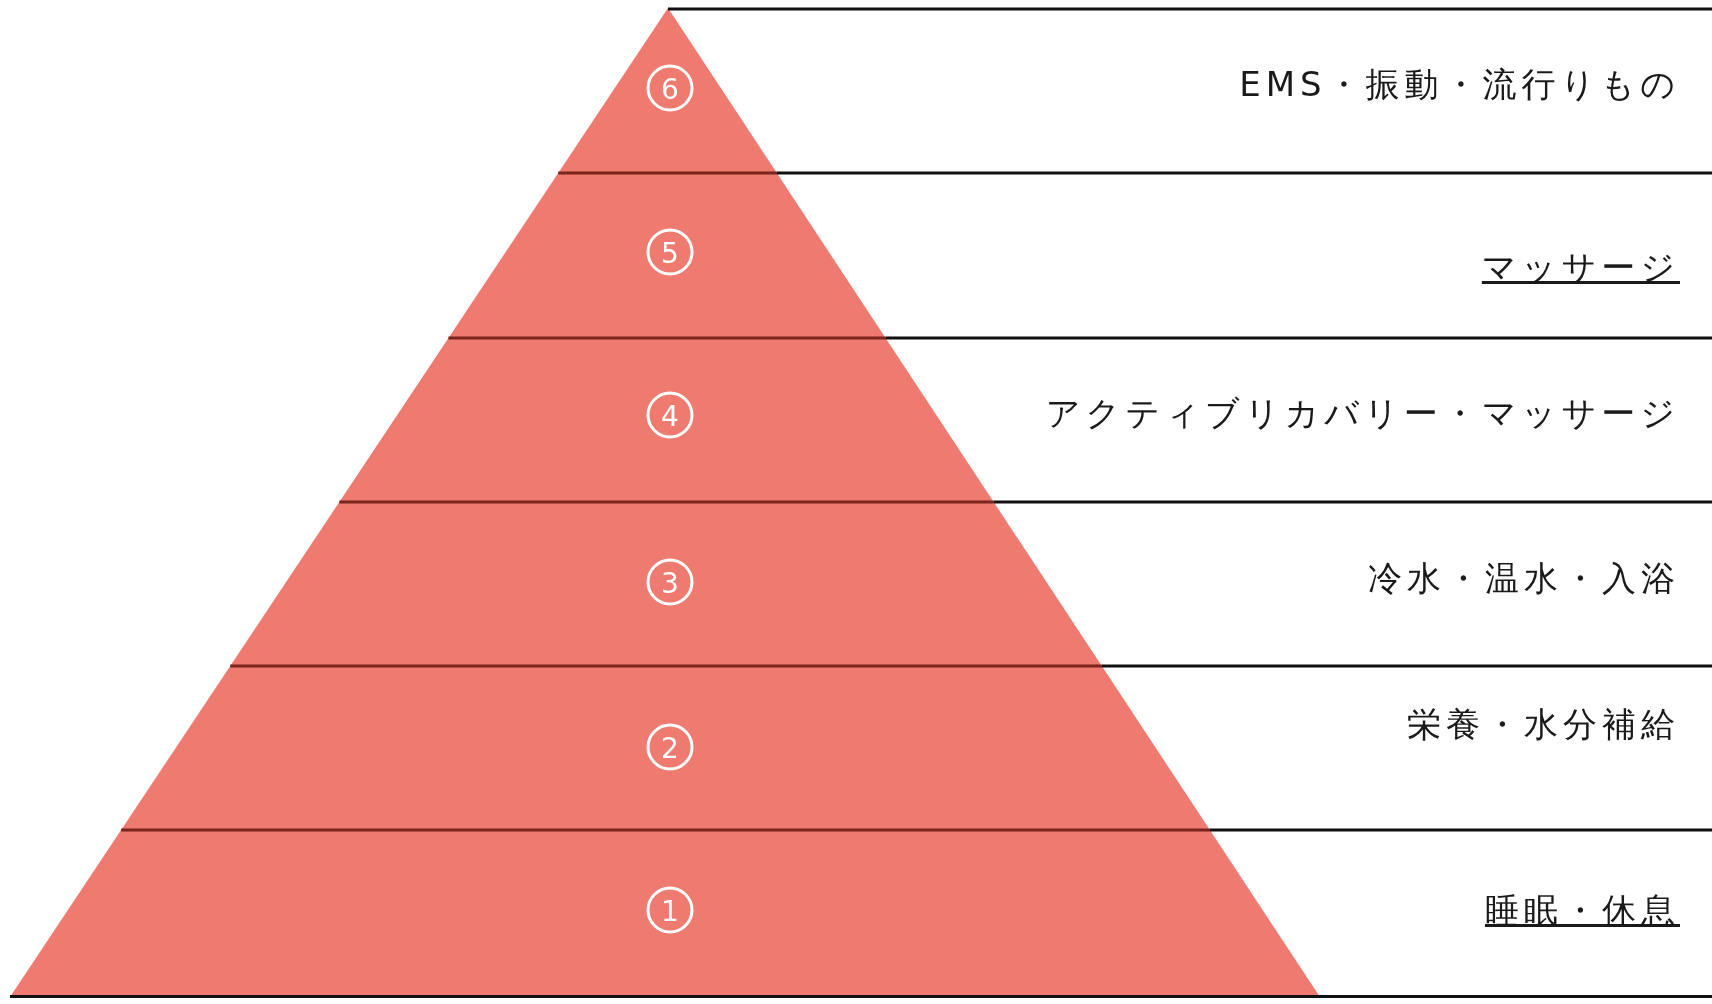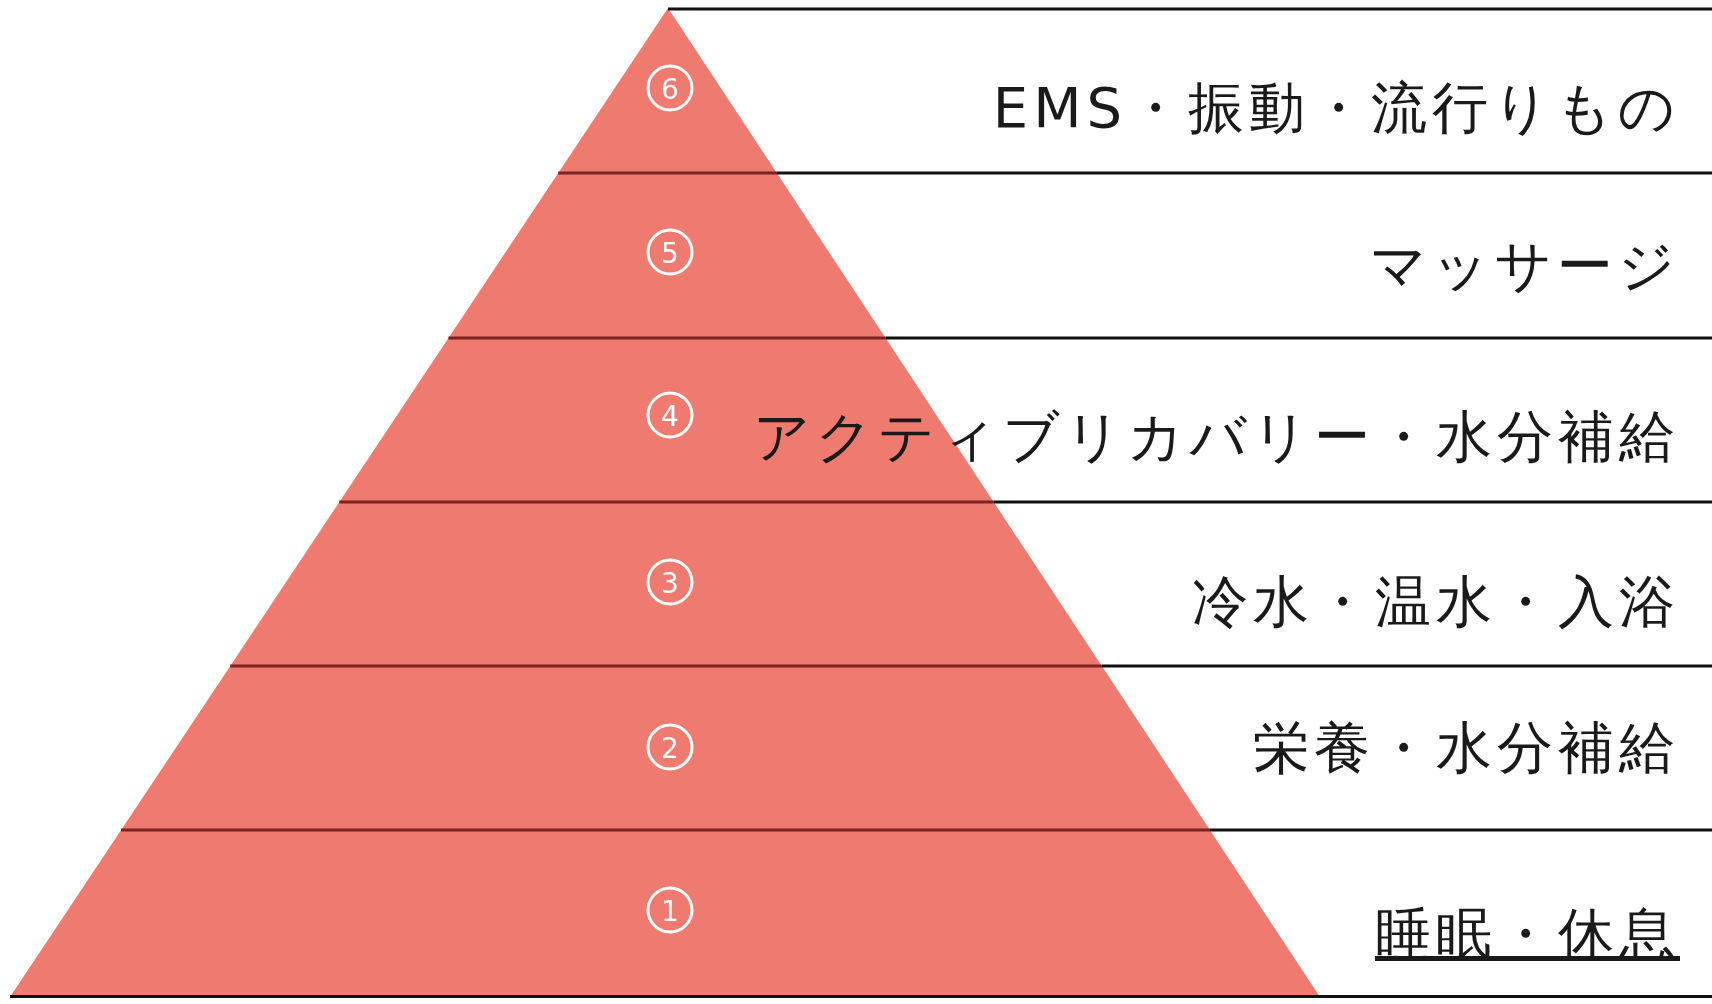--- a/index.html
+++ b/index.html
@@ -18,27 +18,26 @@
   #pyramid-svg {
     position: absolute;
     left: 0;
     top: 0;
   }
   .level-label {
     position: absolute;
     right: 32px;
     height: 64px;
     line-height: 64px;
-    font-size: 56px;
+    font-size: 34px;
     letter-spacing: 5px;
     color: #1a1a1a;
     white-space: nowrap;
     text-align: right;
     font-family: "DejaVu Sans", "Liberation Sans", sans-serif;
-    margin-top: 24px;
   }
   .badge-digit {
     font-family: "DejaVu Sans", "Liberation Sans", sans-serif;
   }
 </style>
 </head>
 <body>
 
 <div id="stage">
   <svg id="pyramid-svg" width="1712" height="1004" viewBox="0 0 1712 1004">
@@ -75,19 +74,19 @@
         <circle cx="670" cy="747" r="22" fill="none" stroke="#FFFFFF" stroke-width="3"></circle>
         <text x="670" y="748" text-anchor="middle" dominant-baseline="central" fill="#FFFFFF" font-size="28" class="badge-digit">2</text>
       </g>
       <g>
         <circle cx="670" cy="910" r="22" fill="none" stroke="#FFFFFF" stroke-width="3"></circle>
         <text x="670" y="911" text-anchor="middle" dominant-baseline="central" fill="#FFFFFF" font-size="28" class="badge-digit">1</text>
       </g>
     </svg>
   <div id="labels">
       <div class="level-label" style="top: 52px;">EMS・振動・流行りもの</div>
-      <div class="level-label" style="top: 210px;">マッサージ</div>
-      <div class="level-label" style="top: 381px;">アクティブリカバリー・水分補給</div>
+      <div class="level-label" style="top: 235px; text-decoration: underline;">マッサージ</div>
+      <div class="level-label" style="top: 381px;">アクティブリカバリー・マッサージ</div>
       <div class="level-label" style="top: 546px;">冷水・温水・入浴</div>
       <div class="level-label" style="top: 692px;">栄養・水分補給</div>
       <div class="level-label" style="top: 878px; text-decoration: underline;">睡眠・休息</div>
     </div>
 </div>
 
 </body></html>

